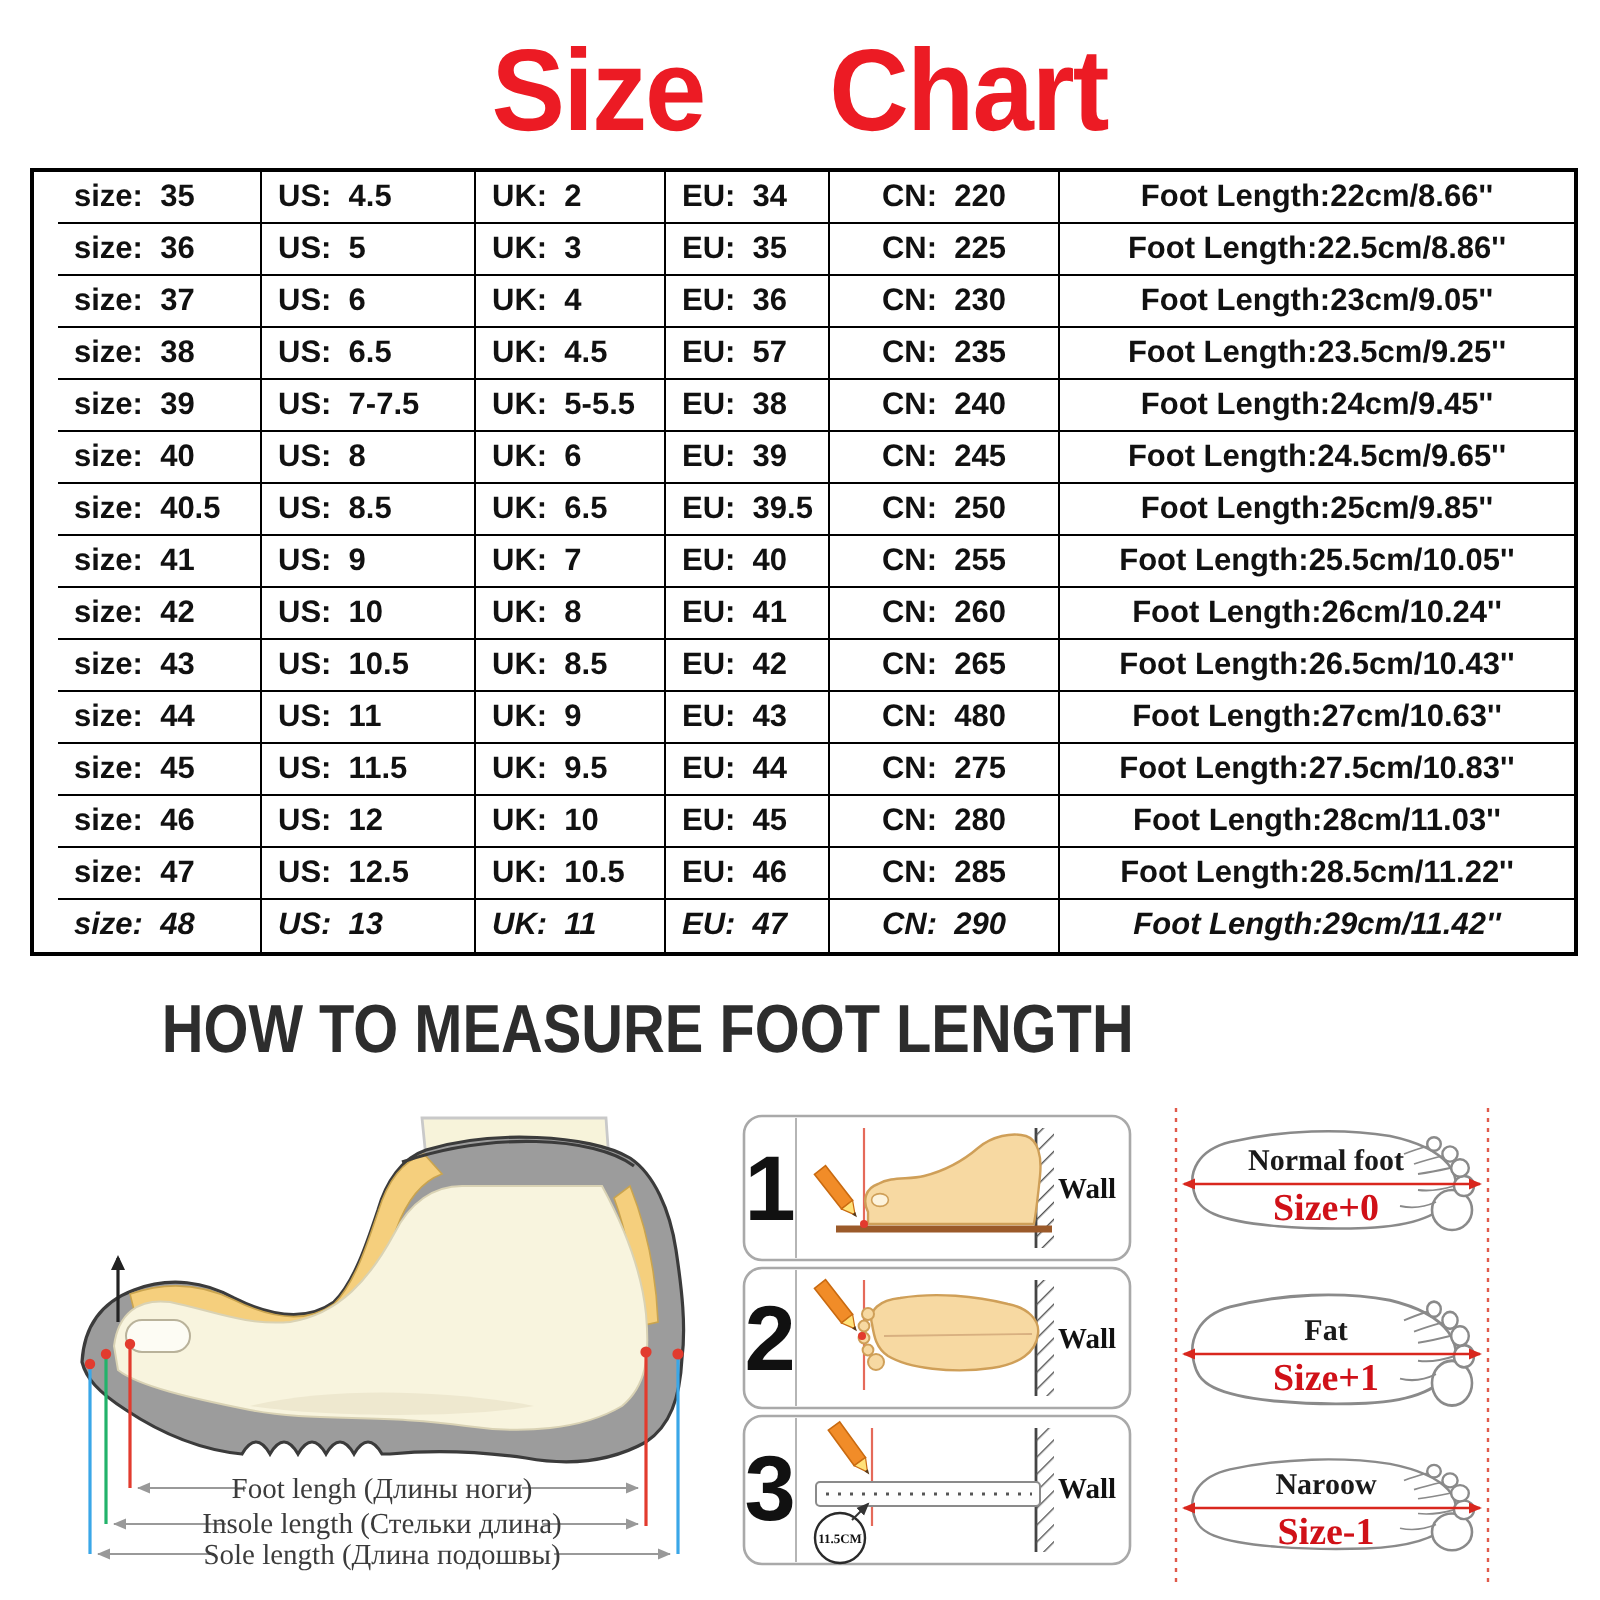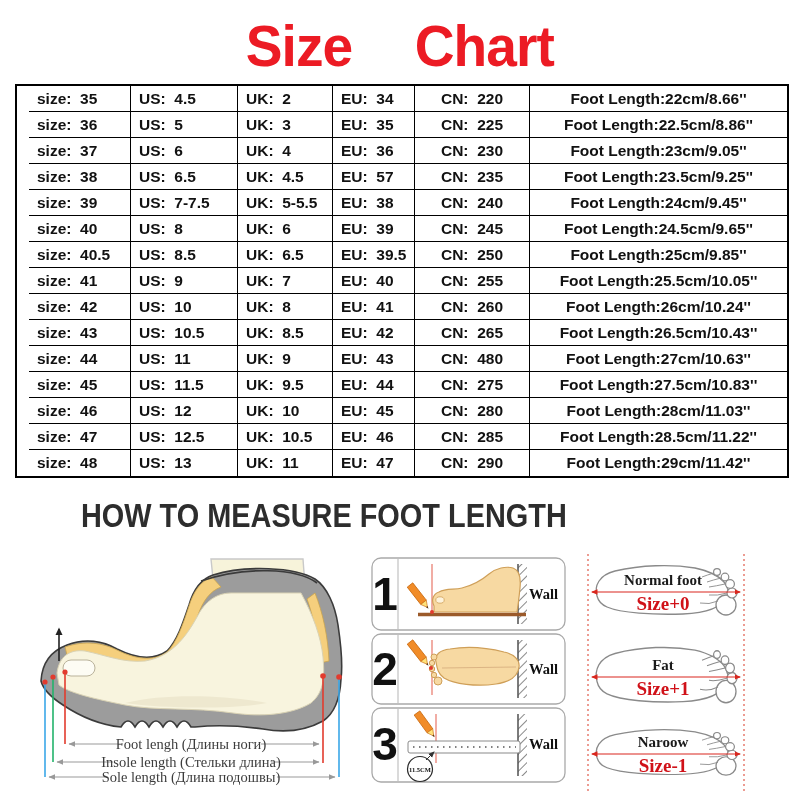--- a/index.html
+++ b/index.html
@@ -27,21 +27,21 @@
   .size-table .cell{
     border-right:1.5px solid #000;border-bottom:1.5px solid #000;
     display:flex;align-items:center;font-size:15.5px;font-weight:700;
     color:#111;white-space:pre;overflow:hidden;
   }
   .size-table .cell.c0,.size-table .cell.c1,.size-table .cell.c2,.size-table .cell.c3{
     padding-left:8px;justify-content:flex-start;
   }
   .size-table .cell.c4,.size-table .cell.c5{justify-content:center;}
   .size-table .cell.c5{border-right:none;}
-  .size-table .cell:nth-last-child(-n+6){border-bottom:none;}
+  .size-table .cell:nth-last-child(-n+6){border-bottom:none;font-style:italic;}
   
   .measure-heading{
     position:absolute;top:496px;left:0;width:647px;text-align:center;
   }
   .measure-heading span{
     display:inline-block;font-size:34px;font-weight:900;color:#2d2d2d;
     transform:scaleX(0.85);letter-spacing:0px;
   }
   
   .shoe-svg{position:absolute;left:5px;top:553px;}

